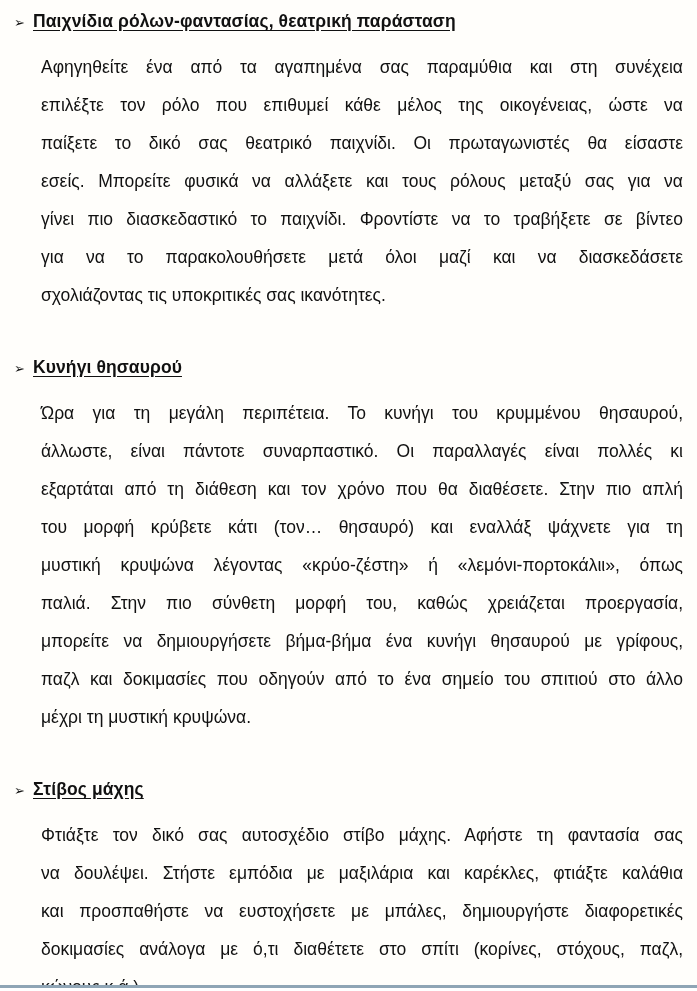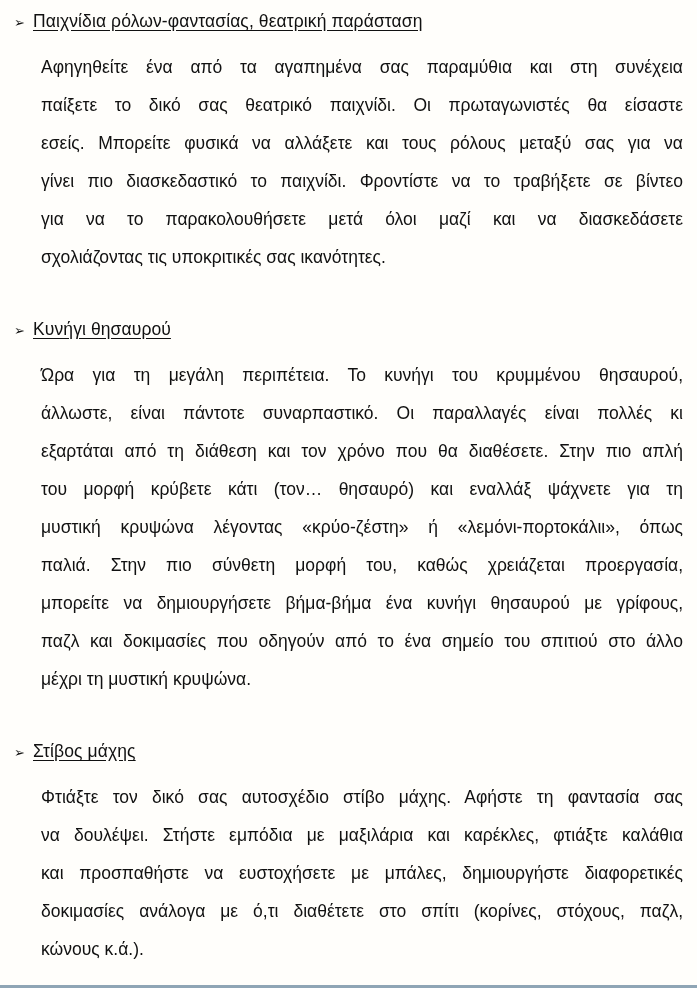--- a/index.html
+++ b/index.html
@@ -27,21 +27,21 @@
   .bullet {
     flex: 0 0 19px;
     width: 19px;
     font-size: 13px;
     color: #111111;
   }
   .heading {
     margin: 0;
     display: inline;
     font-size: 17.5px;
-    font-weight: normal;
+    font-weight: bold;
     text-decoration: underline;
     text-underline-offset: 3px;
     letter-spacing: 0.1px;
   }
   .para {
     margin-left: 27px;
     margin-top: 10px;
   }
   .line {
     font-size: 17.5px;
@@ -75,20 +75,21 @@
 
 <div class="doc" style="background: rgb(255, 254, 251); color: rgb(17, 17, 17);">
 
   <section class="sec">
     <div class="heading-row">
       <span class="bullet">➢</span>
       <h2 class="heading">Παιχνίδια ρόλων-φαντασίας, θεατρική παράσταση</h2>
     </div>
     <div class="para">
         <div class="line">Αφηγηθείτε  ένα από τα αγαπημένα σας παραμύθια και στη συνέχεια</div>
+        <div class="line">επιλέξτε τον ρόλο που επιθυμεί κάθε μέλος της οικογένειας, ώστε να</div>
         <div class="line">παίξετε το δικό σας θεατρικό παιχνίδι. Οι πρωταγωνιστές θα είσαστε</div>
         <div class="line">εσείς. Μπορείτε φυσικά να αλλάξετε και τους ρόλους μεταξύ σας για να</div>
         <div class="line">γίνει πιο διασκεδαστικό το παιχνίδι. Φροντίστε να το τραβήξετε σε βίντεο</div>
         <div class="line">για να το παρακολουθήσετε μετά όλοι μαζί και να διασκεδάσετε</div>
         <div class="line last">σχολιάζοντας τις υποκριτικές σας ικανότητες.</div>
       </div>
   </section>
 
   <section class="sec">
     <div class="heading-row">

